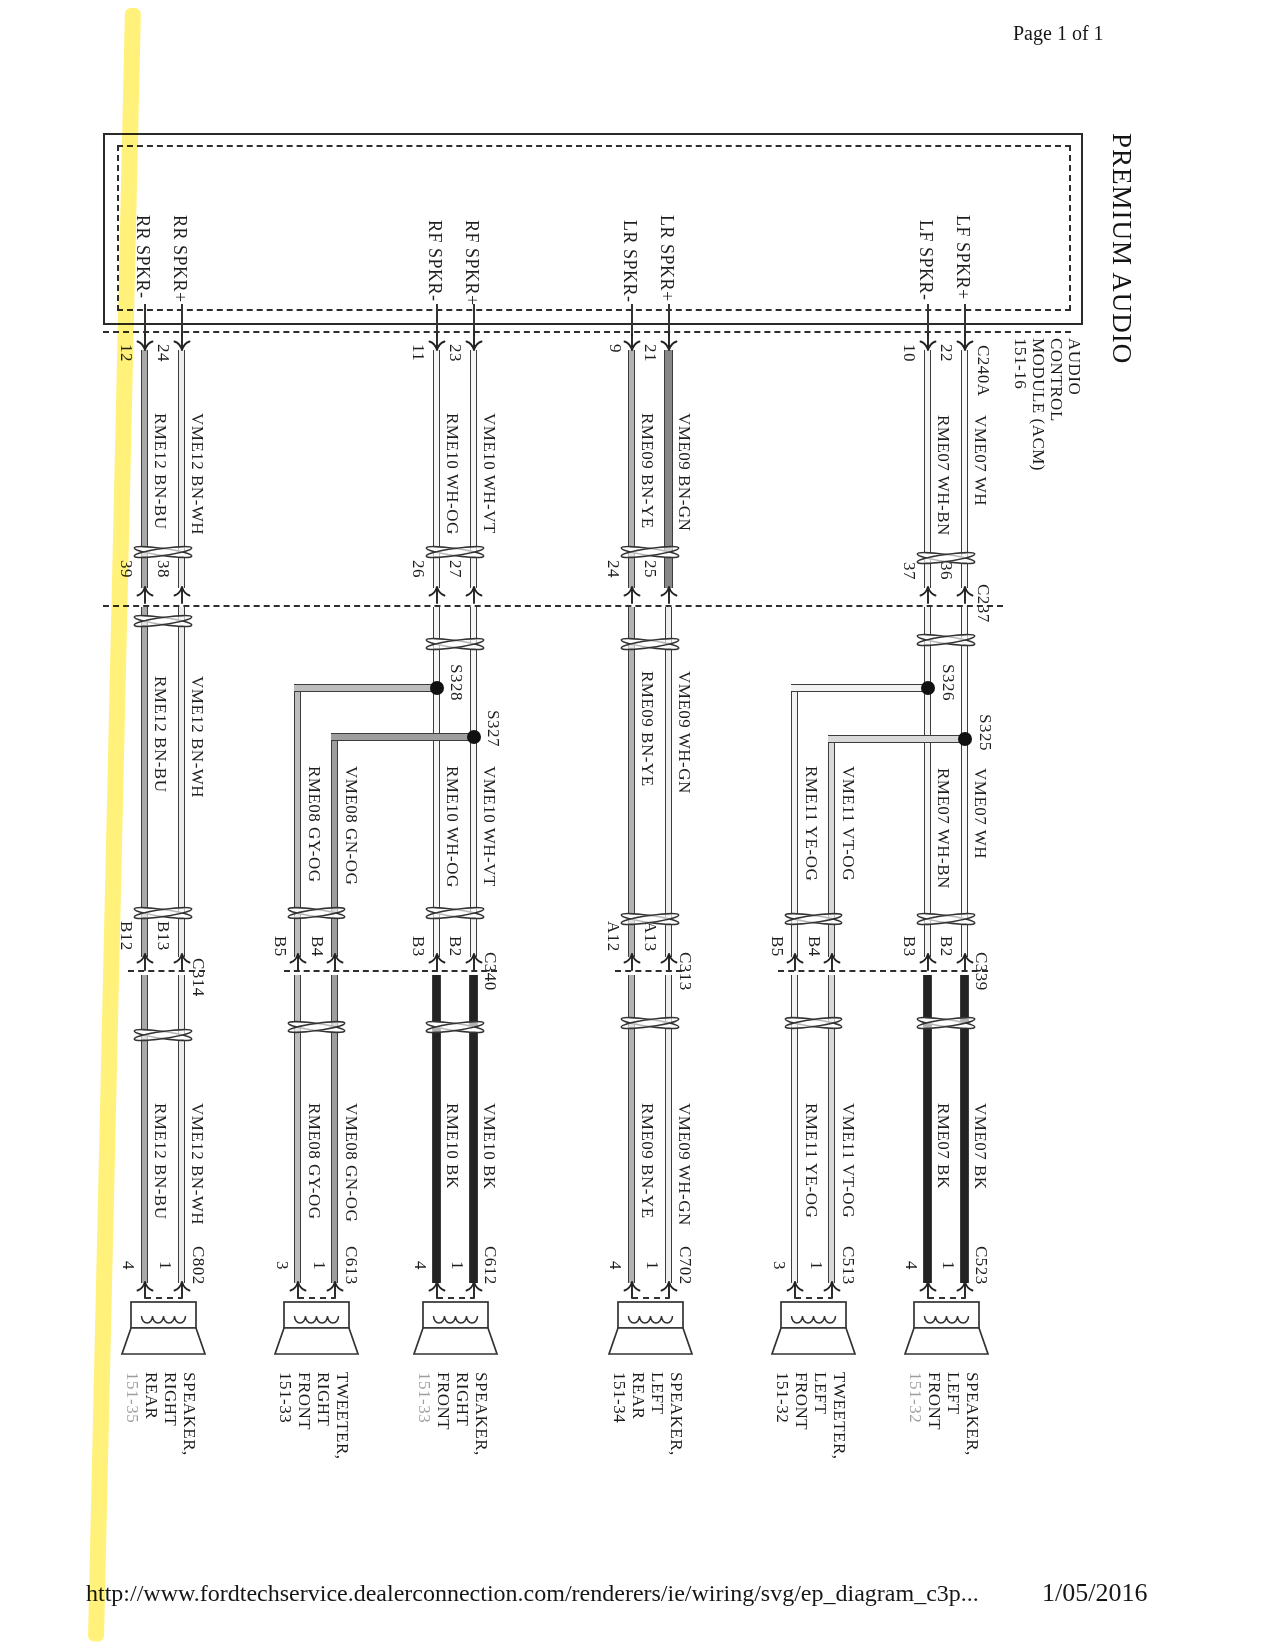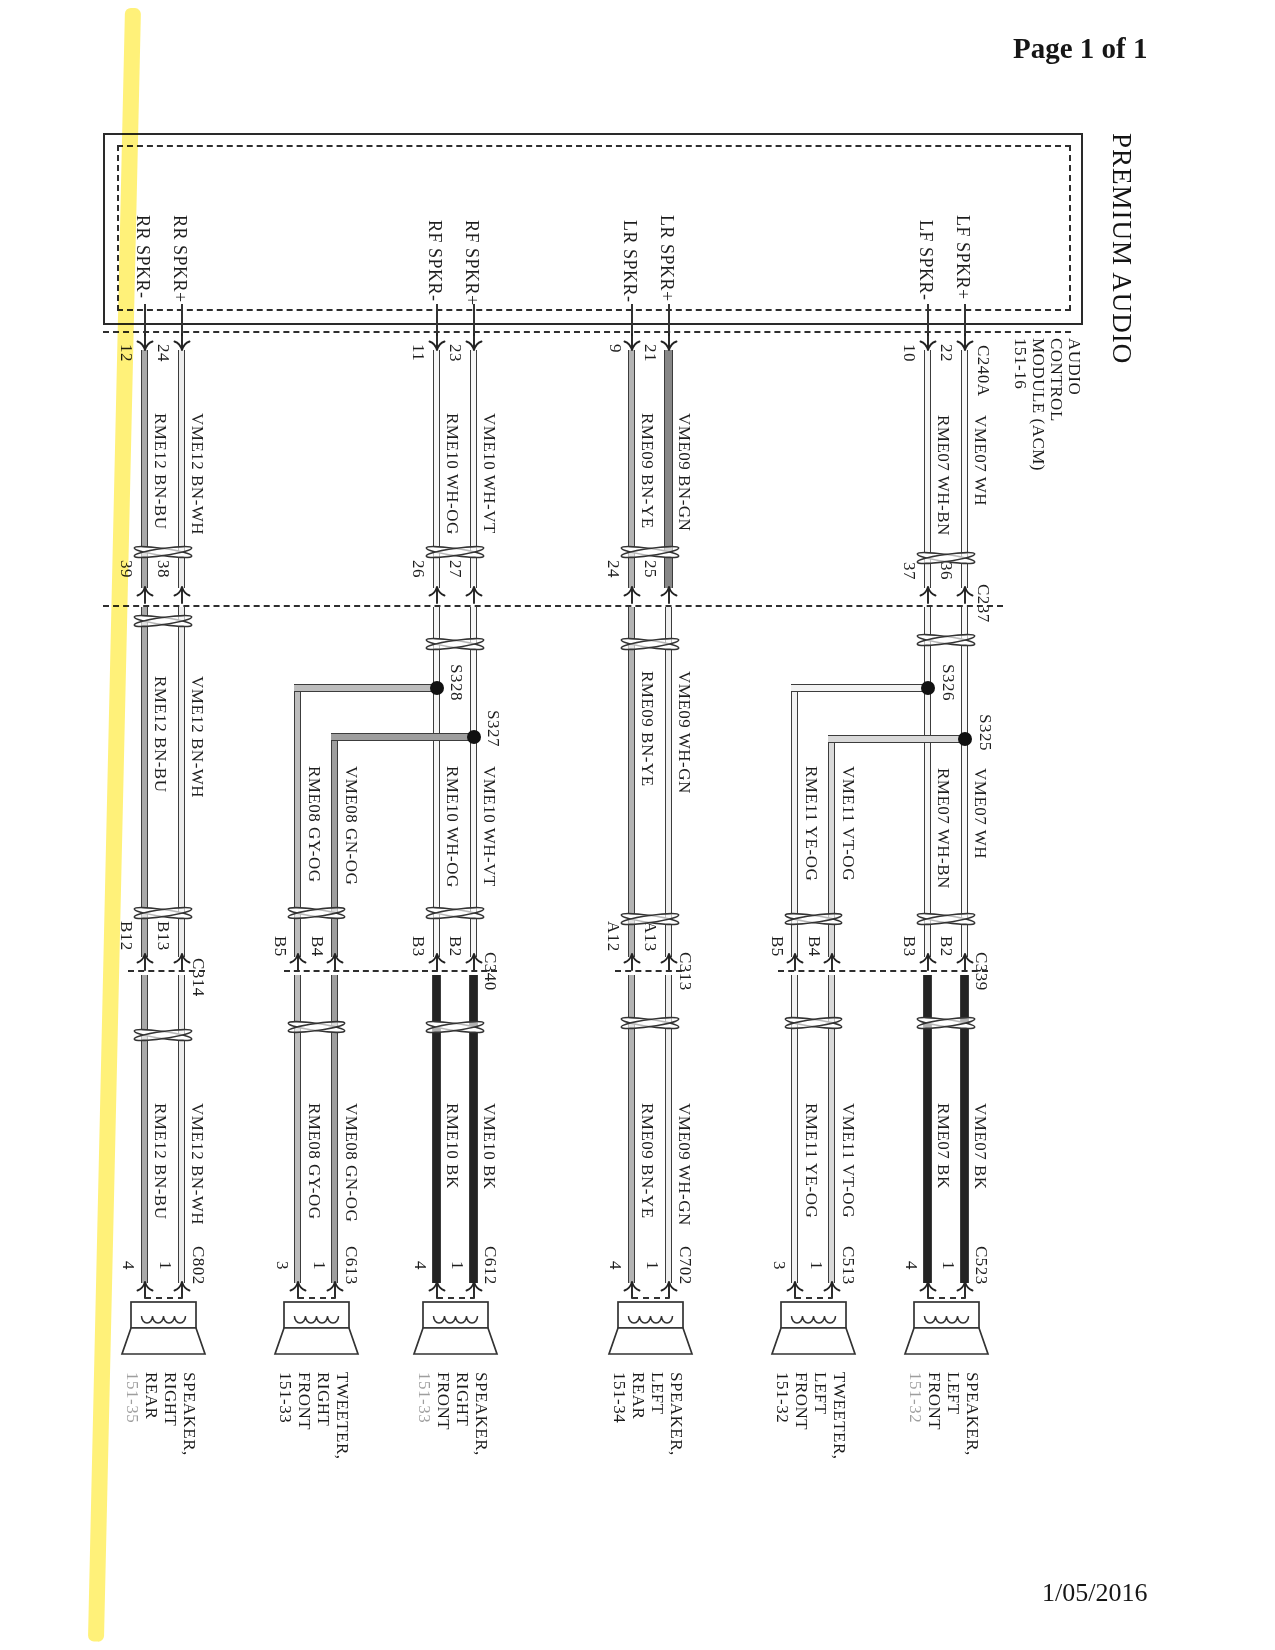--- a/index.html
+++ b/index.html
@@ -25,21 +25,21 @@
   #highlight{position:absolute;left:125px;top:8px;width:16px;height:1634px;
       background:rgba(255,238,88,.8);mix-blend-mode:multiply;transform:rotate(1.3deg);
       transform-origin:top center;pointer-events:none;border-radius:6px;}
   svg{overflow:visible;}
 </style>
 </head>
 <body>
 
 <div id="page">
 
-  <div class="htext" style="left:1013px;top:32px;font-size:29px;font-weight:bold;">Page 1 of 1</div>
+  <div class="htext" style="left:1013px;top:22px;font-size:20px;">Page 1 of 1</div>
 
   <div class="modbox"></div>
   <div class="modbox-dash"></div>
 
   <div class="title-vert">PREMIUM AUDIO</div>
 
   <div class="acm-name">
     <span>AUDIO</span>
     <span>CONTROL</span>
     <span>MODULE (ACM)</span>
@@ -464,16 +464,17 @@
         <span>151-32</span>
       </div>
       <div class="spk-label" style="position: absolute; left: 907px; top: 1372px;">
         <span>SPEAKER,</span>
         <span>LEFT</span>
         <span>FRONT</span>
         <span class="faded">151-32</span>
       </div>
     </div>
 
+  <div class="htext" style="left:86px;top:1580px;font-size:24px;">http://www.fordtechservice.dealerconnection.com/renderers/ie/wiring/svg/ep_diagram_c3p...</div>
   <div class="htext" style="left:1042px;top:1578px;font-size:26px;">1/05/2016</div>
 
   <div id="highlight"></div>
 </div>
 
 </body></html>

